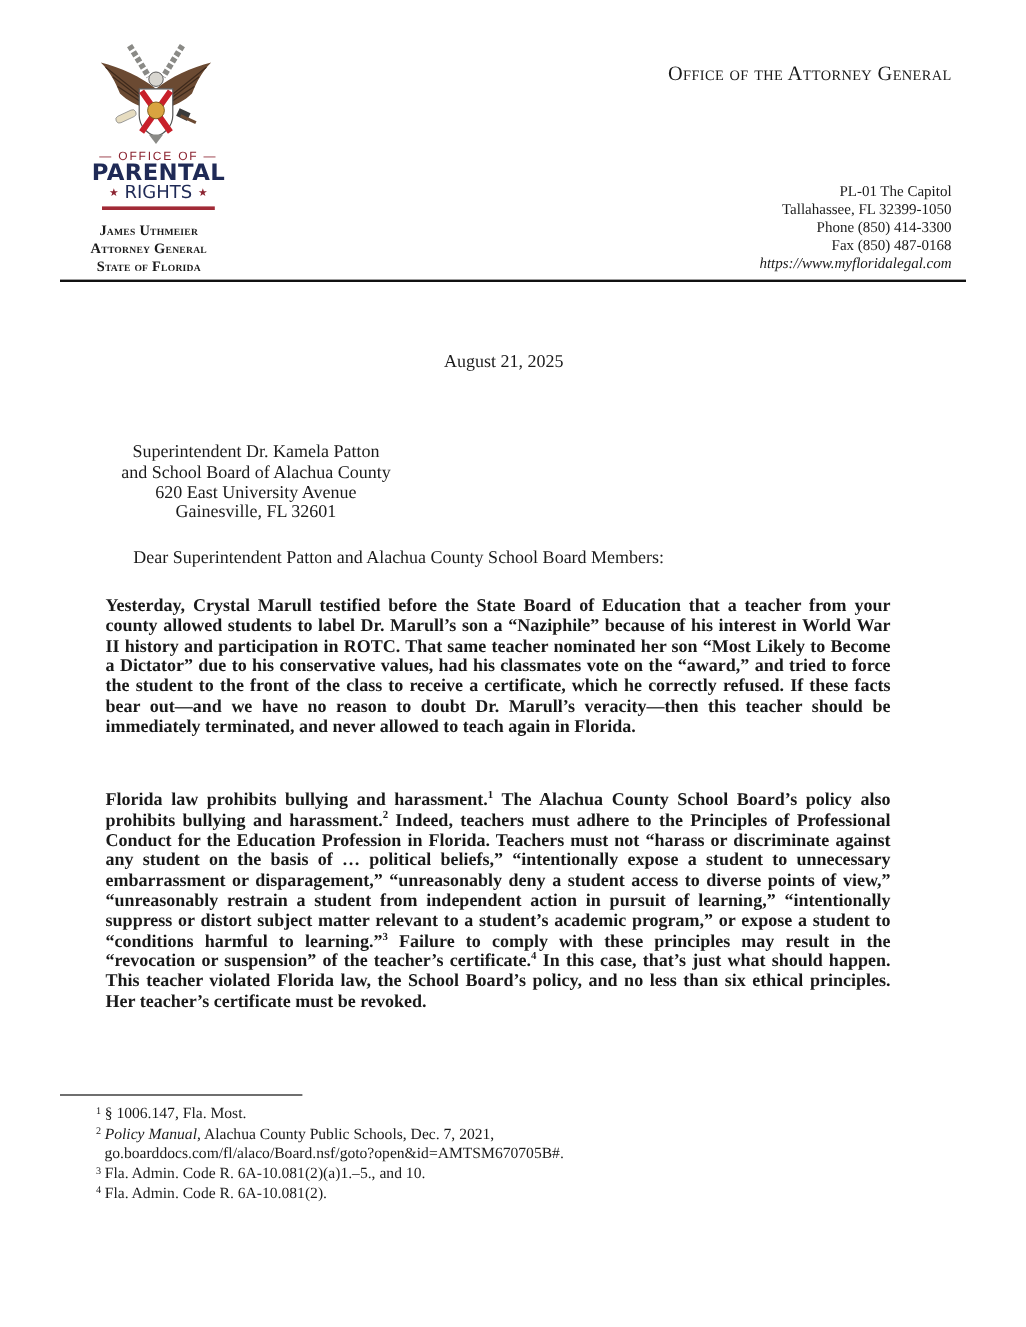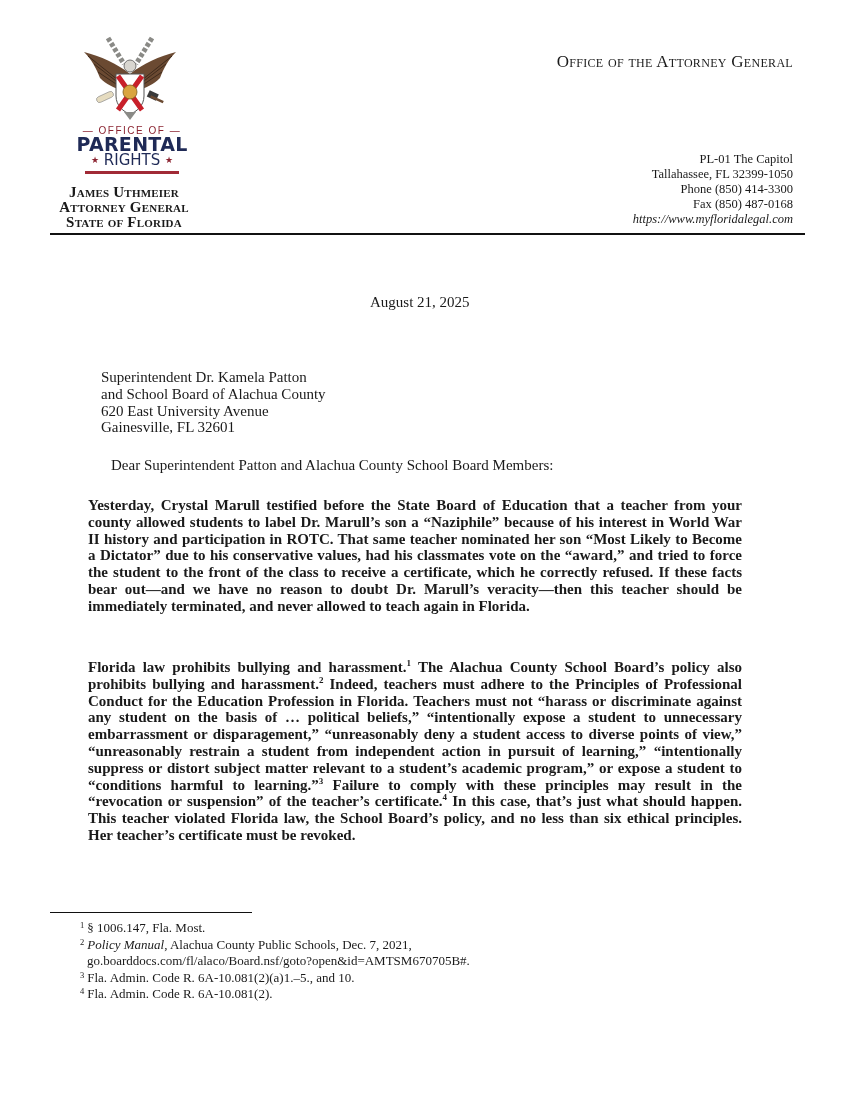--- a/index.html
+++ b/index.html
@@ -13,33 +13,33 @@
     
     .seal { position: absolute; left: 78px; top: 34px; width: 104px; height: 86px; }
     .opr { position: absolute; left: 68px; top: 125px; width: 128px; text-align: center; }
     .opr-office { font-family: Liberation Sans, sans-serif; font-size: 10px; letter-spacing: 1.5px; color: #8b2330; }
     .opr-parental { font-family: "DejaVu Sans", sans-serif; font-weight: bold; font-size: 19px; color: #1f2a56; line-height: 17px; letter-spacing: 0.3px; }
     .opr-rights { font-family: "DejaVu Sans", sans-serif; font-weight: normal; font-size: 15px; color: #1f2a56; line-height: 15px; }
     .opr-rights .star { color: #8b2330; font-size: 9px; vertical-align: 2px; }
     .opr-bar { width: 94px; height: 3px; background: #a12a36; margin: 3px auto 0; }
 
     .ag-block { position: absolute; left: 54px; top: 185px; width: 140px; text-align: center;
-      font-family: "Liberation Serif", serif; font-weight: bold; font-size: 15px; line-height: 15px; font-variant: small-caps; letter-spacing: 0.2px; }
+      font-family: "Liberation Serif", serif; font-weight: bold; font-size: 12px; line-height: 15px; font-variant: small-caps; letter-spacing: 0.2px; }
 
     .office-title { position: absolute; right: 62px; top: 52px; font-family: "Liberation Serif", serif;
       font-size: 17px; font-variant: small-caps; letter-spacing: 0.3px; }
 
     .address { position: absolute; right: 62px; top: 152px; text-align: right;
       font-family: "Liberation Serif", serif; font-size: 12.5px; line-height: 15px; }
     .address .url { font-style: italic; }
 
     .rule { position: absolute; left: 50px; right: 50px; top: 233px; height: 2px; background: #111; }
 
     
-    .body-text { font-family: "Liberation Serif", serif; font-size: 15px; line-height: 16.8px; }
+    .body-text { font-family: "Liberation Serif", serif; font-size: 15px; line-height: 16.8px; text-align: center; }
     .date { position: absolute; left: 370px; top: 294px; }
     .recipient { position: absolute; left: 101px; top: 369px; }
     .salutation { position: absolute; left: 111px; top: 457px; }
     .para { position: absolute; left: 88px; width: 654px; text-align: justify; font-weight: bold; }
     .p1 { top: 497px; }
     .p2 { top: 659px; }
     sup { font-size: 9px; line-height: 0; vertical-align: 6px; }
 
     
     .fn-rule { position: absolute; left: 50px; top: 912px; width: 202px; height: 1px; background: #111; }

